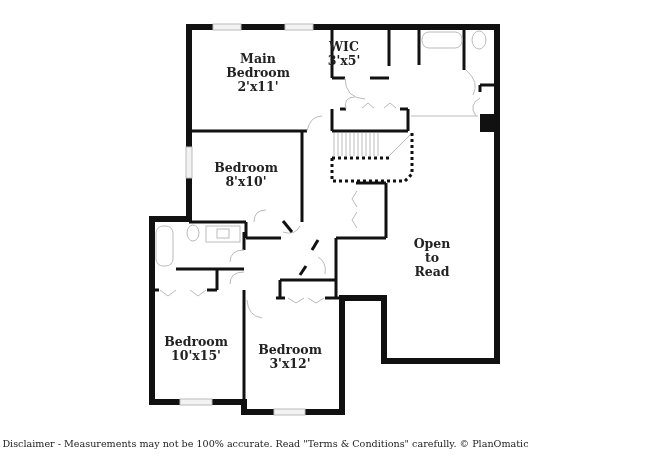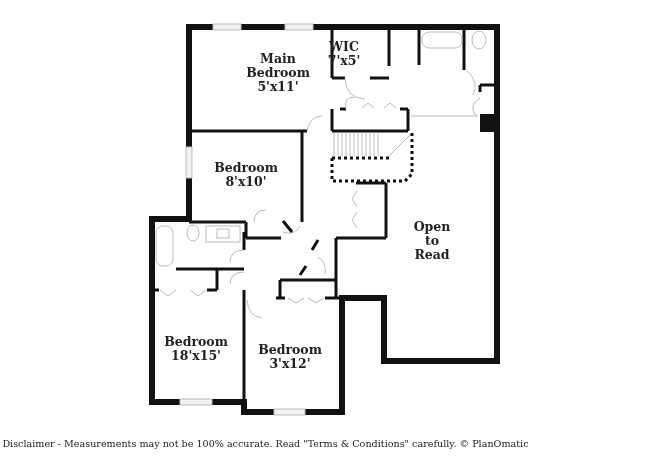--- a/index.html
+++ b/index.html
@@ -141,40 +141,40 @@
     <polyline points="357,191 352,199 357,207"></polyline>
     <polyline points="357,212 352,220 357,228"></polyline>
   </g>
   <g stroke="#111" stroke-width="3">
     <line x1="283" y1="221" x2="292" y2="232"></line>
     <line x1="318" y1="240" x2="312" y2="250"></line>
     <line x1="300" y1="275" x2="306" y2="266"></line>
   </g>
 </svg>
 
-<div class="label" style="left:258px;top:52px;margin-left:20px;">
+<div class="label" style="left:258px;top:52px;">
   <span>Main</span>
   <span>Bedroom</span>
-  <span>5'x11'</span>
+  <span>2'x11'</span>
 </div>
 <div class="label" style="left:344px;top:40px;">
   <span>WIC</span>
-  <span>7'x5'</span>
+  <span>3'x5'</span>
 </div>
 <div class="label" style="left:246px;top:161px;">
   <span>Bedroom</span>
   <span>8'x10'</span>
 </div>
-<div class="label" style="left:432px;top:220px;">
+<div class="label" style="left:432px;top:237px;">
   <span>Open</span>
   <span>to</span>
   <span>Read</span>
 </div>
 <div class="label" style="left:196px;top:335px;">
   <span>Bedroom</span>
-  <span>18'x15'</span>
+  <span>10'x15'</span>
 </div>
 <div class="label" style="left:290px;top:343px;">
   <span>Bedroom</span>
   <span>3'x12'</span>
 </div>
 
 <div class="disclaimer">Disclaimer - Measurements may not be 100% accurate. Read "Terms &amp; Conditions" carefully. © PlanOmatic</div>
 
 </body></html>

